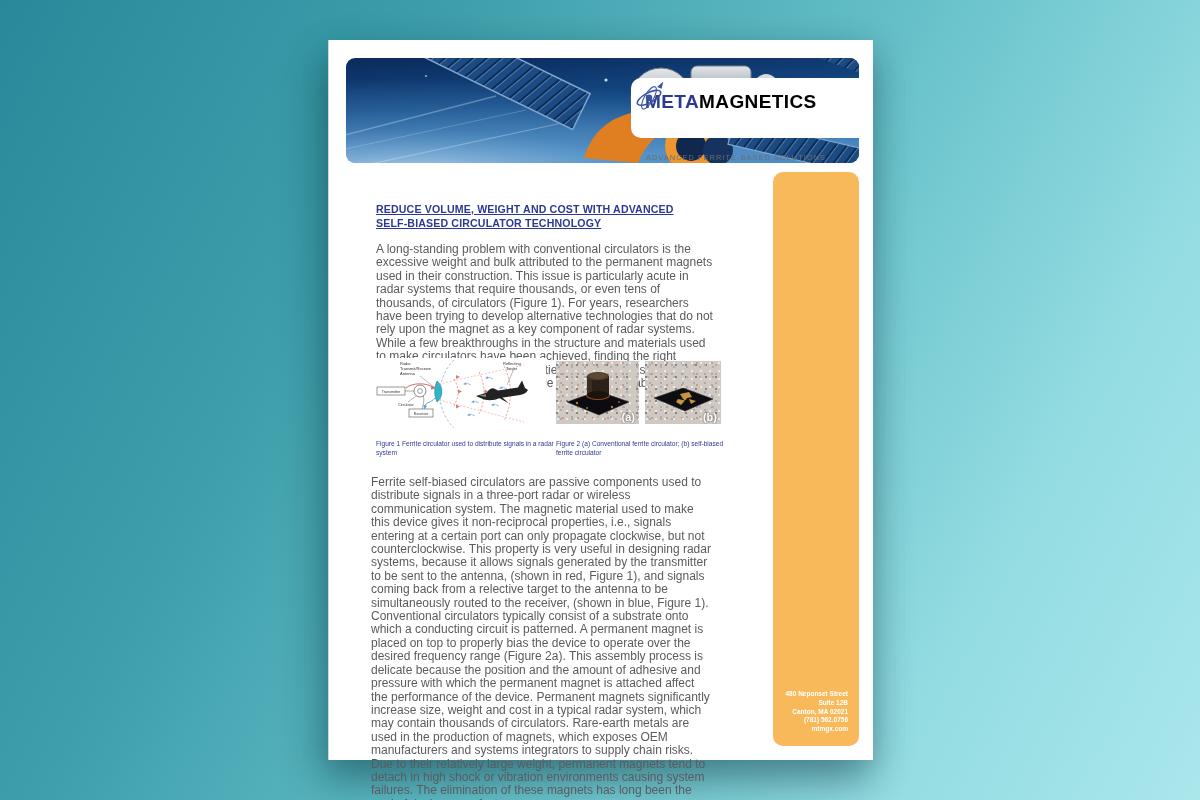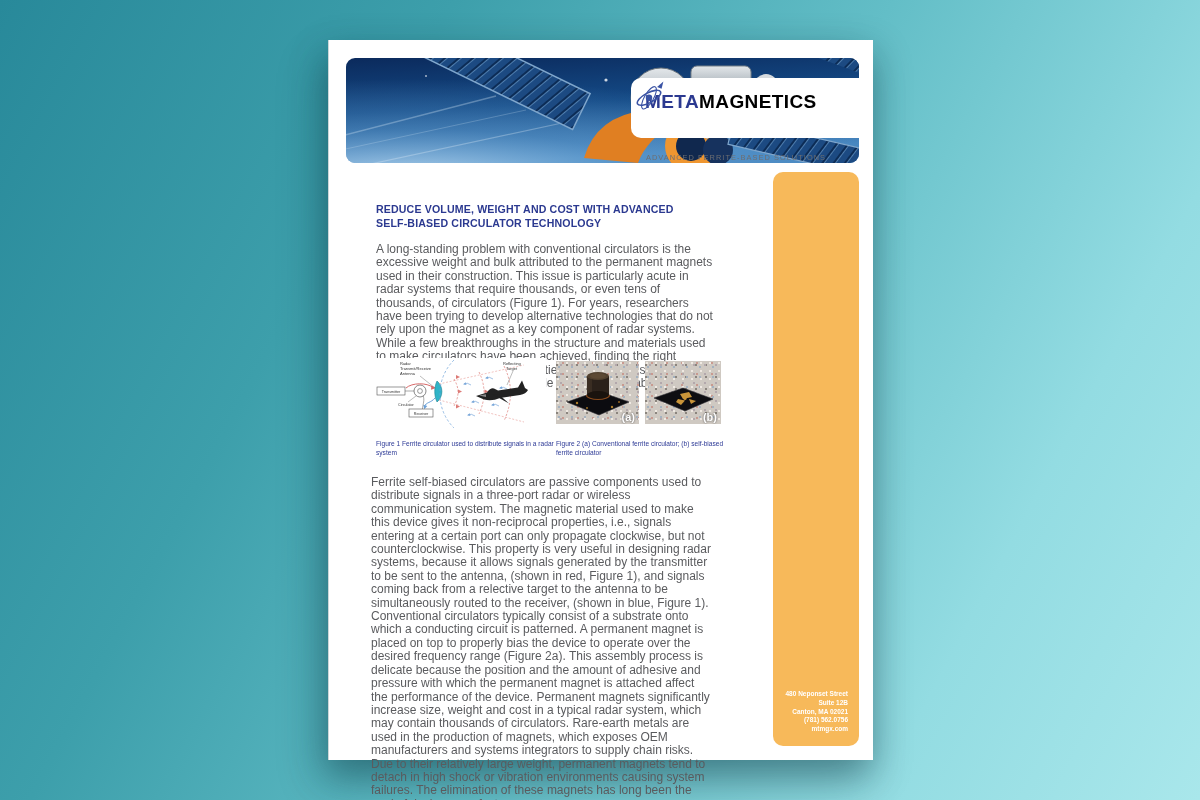--- a/index.html
+++ b/index.html
@@ -18,21 +18,21 @@
   .logo-mag{color:#000000;}
   .logo-tagline{position:absolute;left:15px;top:36px;font-size:7.4px;font-weight:normal;
     letter-spacing:1.05px;color:#6d6e71;white-space:nowrap;margin-top:39px;}
   .saturn{position:absolute;right:6px;top:2px;width:36px;height:36px;}
   
   .sidebar{position:absolute;left:444px;top:132px;width:86px;height:574px;background:#f7b95a;border-radius:10px;}
   .address{position:absolute;right:11px;bottom:12px;text-align:right;color:#ffffff;
     font-size:6.5px;line-height:8.8px;font-weight:bold;}
   
   .title{position:absolute;left:47px;top:163px;width:330px;color:#2b3990;font-weight:bold;
-    font-size:10.6px;line-height:13.8px;letter-spacing:.15px;}
+    font-size:10.6px;line-height:13.8px;letter-spacing:.15px;text-decoration:underline;}
   .body-text{color:#5a5b5e;font-size:12px;line-height:13.4px;}
   .para1{position:absolute;left:47px;top:203px;width:341px;}
   .para2{position:absolute;left:42px;top:436px;width:341px;}
   .fig1{position:absolute;left:47px;top:318px;width:170px;height:74px;background:#ffffff;}
   .fig1 svg{display:block;width:170px;height:74px;}
   .photo{position:absolute;top:321px;height:63px;overflow:hidden;
     background-color:#cfc9c2;
     background-image:
       radial-gradient(circle at 2px 2px,#efe9e2 1.1px,transparent 1.3px),
       radial-gradient(circle at 5px 4px,#b3a8ac 1px,transparent 1.2px),

